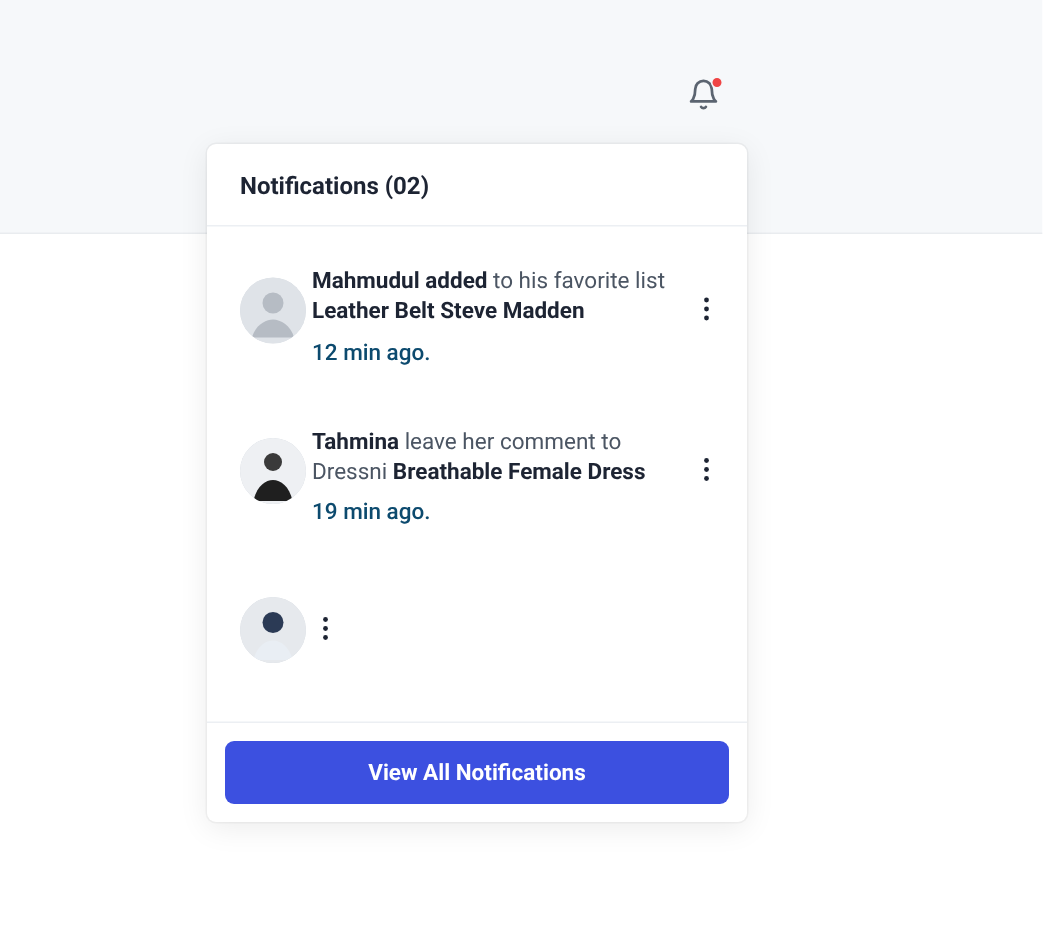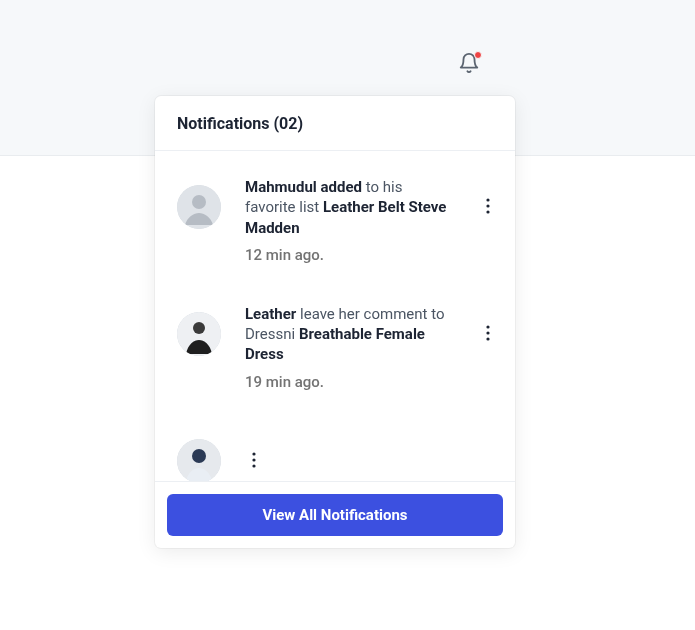--- a/index.html
+++ b/index.html
@@ -42,21 +42,21 @@
       right: -2px;
       width: 8px;
       height: 8px;
       background: #ef4444;
       border-radius: 50%;
       border: 1px solid #f6f8fa;
     }
     .dropdown {
       position: absolute;
       top: 96px;
-      left: 155px;
+      left: 138px;
       width: 360px;
       background: #ffffff;
       border-radius: 6px;
       box-shadow: 0 4px 20px rgba(0,0,0,0.08), 0 0 0 1px rgba(0,0,0,0.04);
     }
     .dropdown-header {
       padding: 18px 22px 17px 22px;
       border-bottom: 1px solid #eceff3;
     }
     .dropdown-title {
@@ -76,21 +76,21 @@
       background: transparent;
     }
     .notifications-list::-webkit-scrollbar-thumb {
       background: #c4c9d1;
       border-radius: 4px;
     }
     .notification-item {
       display: flex;
       align-items: flex-start;
       padding: 22px 18px 18px 22px;
-      gap: 24px;
+      gap: 4px;
     }
     .avatar {
       width: 44px;
       height: 44px;
       border-radius: 50%;
       flex-shrink: 0;
       margin-top: 8px;
       background: #d8dde3;
       position: relative;
       overflow: hidden;
@@ -108,21 +108,21 @@
       line-height: 1.35;
       color: #4b5563;
     }
     .notif-text .bold {
       font-weight: 700;
       color: #1d2433;
     }
     .notif-time {
       margin-top: 8px;
       font-size: 15px;
-      color: #737373;
+      color: #0c4a6e;
       font-weight: 500;
     }
     .notif-menu {
       flex-shrink: 0;
       width: 18px;
       height: 18px;
       display: flex;
       align-items: center;
       justify-content: center;
       cursor: pointer;
@@ -197,21 +197,21 @@
     <div class="notification-item">
       <div class="avatar">
         <svg viewBox="0 0 44 44">
             <circle cx="22" cy="22" r="22" fill="#eef0f3"></circle>
             <circle cx="22" cy="16" r="6" fill="#3a3a3a"></circle>
             <path d="M9 42c2-10 8-14 13-14s11 4 13 14" fill="#1f1f1f"></path>
           </svg>
       </div>
       <div class="notif-content">
         <div class="notif-text">
-          <span class="bold">Leather</span><span class="bold"></span><span> leave her comment to Dressni </span><span class="bold">Breathable Female Dress</span>
+          <span class="bold">Tahmina</span><span class="bold"></span><span> leave her comment to Dressni </span><span class="bold">Breathable Female Dress</span>
         </div>
         <div class="notif-time">19 min ago.</div>
       </div>
       <div class="notif-menu">
         <svg class="dots-svg" viewBox="0 0 4 16" fill="currentColor">
             <circle cx="2" cy="2" r="1.6"></circle>
             <circle cx="2" cy="8" r="1.6"></circle>
             <circle cx="2" cy="14" r="1.6"></circle>
           </svg>
       </div>

